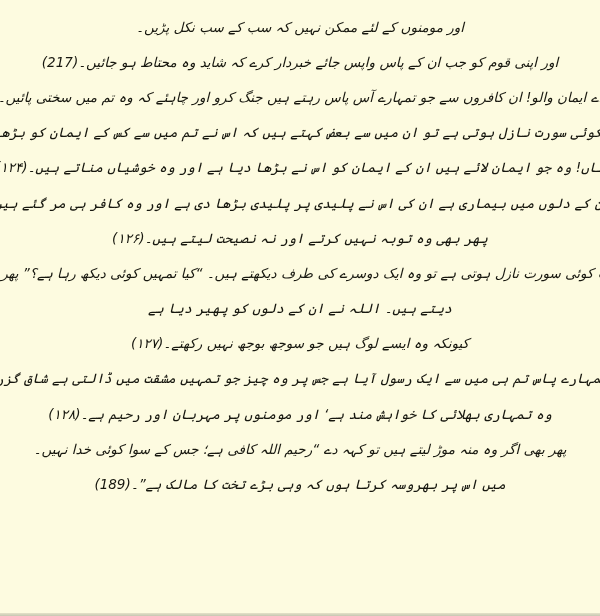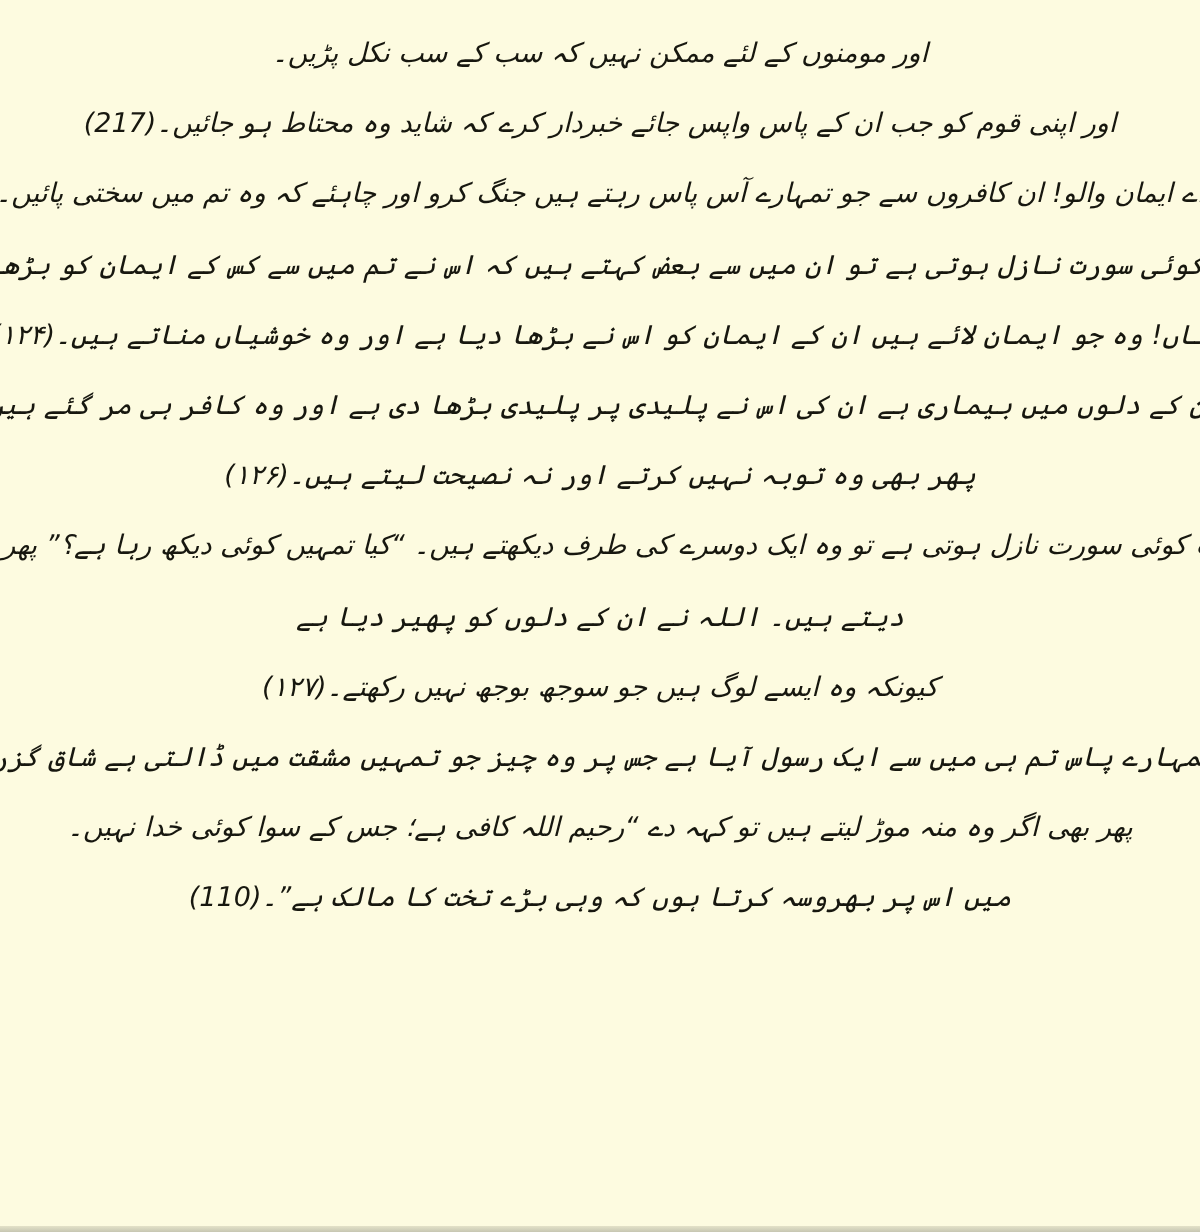--- a/index.html
+++ b/index.html
@@ -52,17 +52,18 @@
   <div class="text-line">اور اپنی قوم کو جب ان کے پاس واپس جائے خبردار کرے کہ شاید وہ محتاط ہو جائیں۔(217)</div>
   <div class="text-line">اے ایمان والو! ان کافروں سے جو تمہارے آس پاس رہتے ہیں جنگ کرو اور چاہئے کہ وہ تم میں سختی پائیں۔</div>
   <div class="text-line">اور جب کوئی سورت نازل ہوتی ہے تو ان میں سے بعض کہتے ہیں کہ اس نے تم میں سے کس کے ایمان کو بڑھایا ہے؟</div>
   <div class="text-line">ہاں! وہ جو ایمان لائے ہیں ان کے ایمان کو اس نے بڑھا دیا ہے اور وہ خوشیاں مناتے ہیں۔(۱۲۴)</div>
   <div class="text-line">تاہم جن کے دلوں میں بیماری ہے ان کی اس نے پلیدی پر پلیدی بڑھا دی ہے اور وہ کافر ہی مر گئے ہیں۔(۱۲۵)</div>
   <div class="text-line">پھر بھی وہ توبہ نہیں کرتے اور نہ نصیحت لیتے ہیں۔(۱۲۶)</div>
   <div class="text-line">اور جب کوئی سورت نازل ہوتی ہے تو وہ ایک دوسرے کی طرف دیکھتے ہیں۔ “کیا تمہیں کوئی دیکھ رہا ہے؟” پھر وہ چل</div>
   <div class="text-line">دیتے ہیں۔ اللہ نے ان کے دلوں کو پھیر دیا ہے</div>
   <div class="text-line">کیونکہ وہ ایسے لوگ ہیں جو سوجھ بوجھ نہیں رکھتے۔(۱۲۷)</div>
   <div class="text-line">بیشک تمہارے پاس تم ہی میں سے ایک رسول آیا ہے جس پر وہ چیز جو تمہیں مشقت میں ڈالتی ہے شاق گزرتی ہے‘</div>
+  <div class="text-line">وہ تمہاری بھلائی کا خواہش مند ہے‘ اور مومنوں پر مہربان اور رحیم ہے۔(۱۲۸)</div>
   <div class="text-line">پھر بھی اگر وہ منہ موڑ لیتے ہیں تو کہہ دے “رحیم اللہ کافی ہے؛ جس کے سوا کوئی خدا نہیں۔</div>
-  <div class="text-line">میں اس پر بھروسہ کرتا ہوں کہ وہی بڑے تخت کا مالک ہے”۔(110)</div>
+  <div class="text-line">میں اس پر بھروسہ کرتا ہوں کہ وہی بڑے تخت کا مالک ہے”۔(189)</div>
 </div>
 
 <div class="bottom-edge"></div>
 
 </body></html>

